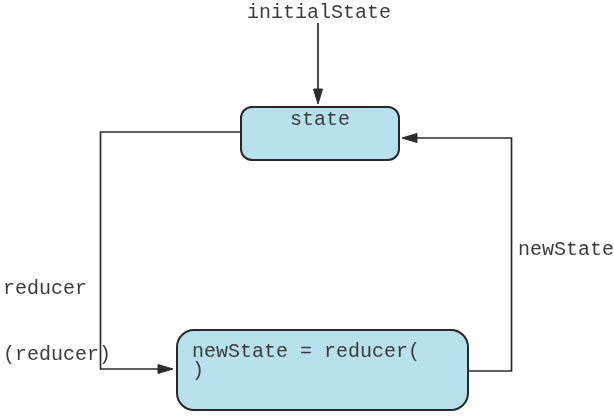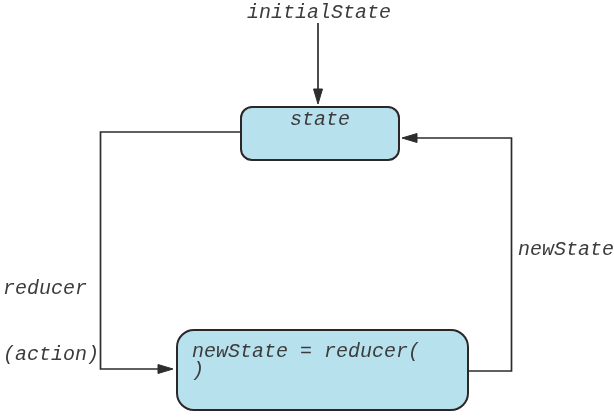--- a/index.html
+++ b/index.html
@@ -11,21 +11,20 @@
     height: 417px;
     background: #ffffff;
     font-family: "Liberation Mono", "DejaVu Sans Mono", monospace;
   }
   .diagram {
     position: relative;
     width: 614px;
     height: 417px;
     background: #ffffff;
     overflow: hidden;
-    font-style: italic;
   }
   .connectors {
     position: absolute;
     left: 0;
     top: 0;
     width: 614px;
     height: 417px;
   }
   .connectors path {
     stroke: var(--line, #2d2d2d);
@@ -102,21 +101,21 @@
   </svg>
 
   <div class="label label-initial">initialState</div>
 
   <div class="node node-state">
     <span>state</span>
   </div>
 
   <div class="label label-dispatch">
     <div>reducer</div>
-    <div>(action)</div>
+    <div>(reducer)</div>
   </div>
 
   <div class="label label-newstate">newState</div>
 
   <div class="node node-reducer">
     <div class="code-line">newState = reducer(</div>
     <div class="code-line">)</div>
   </div>
 
 </div>

